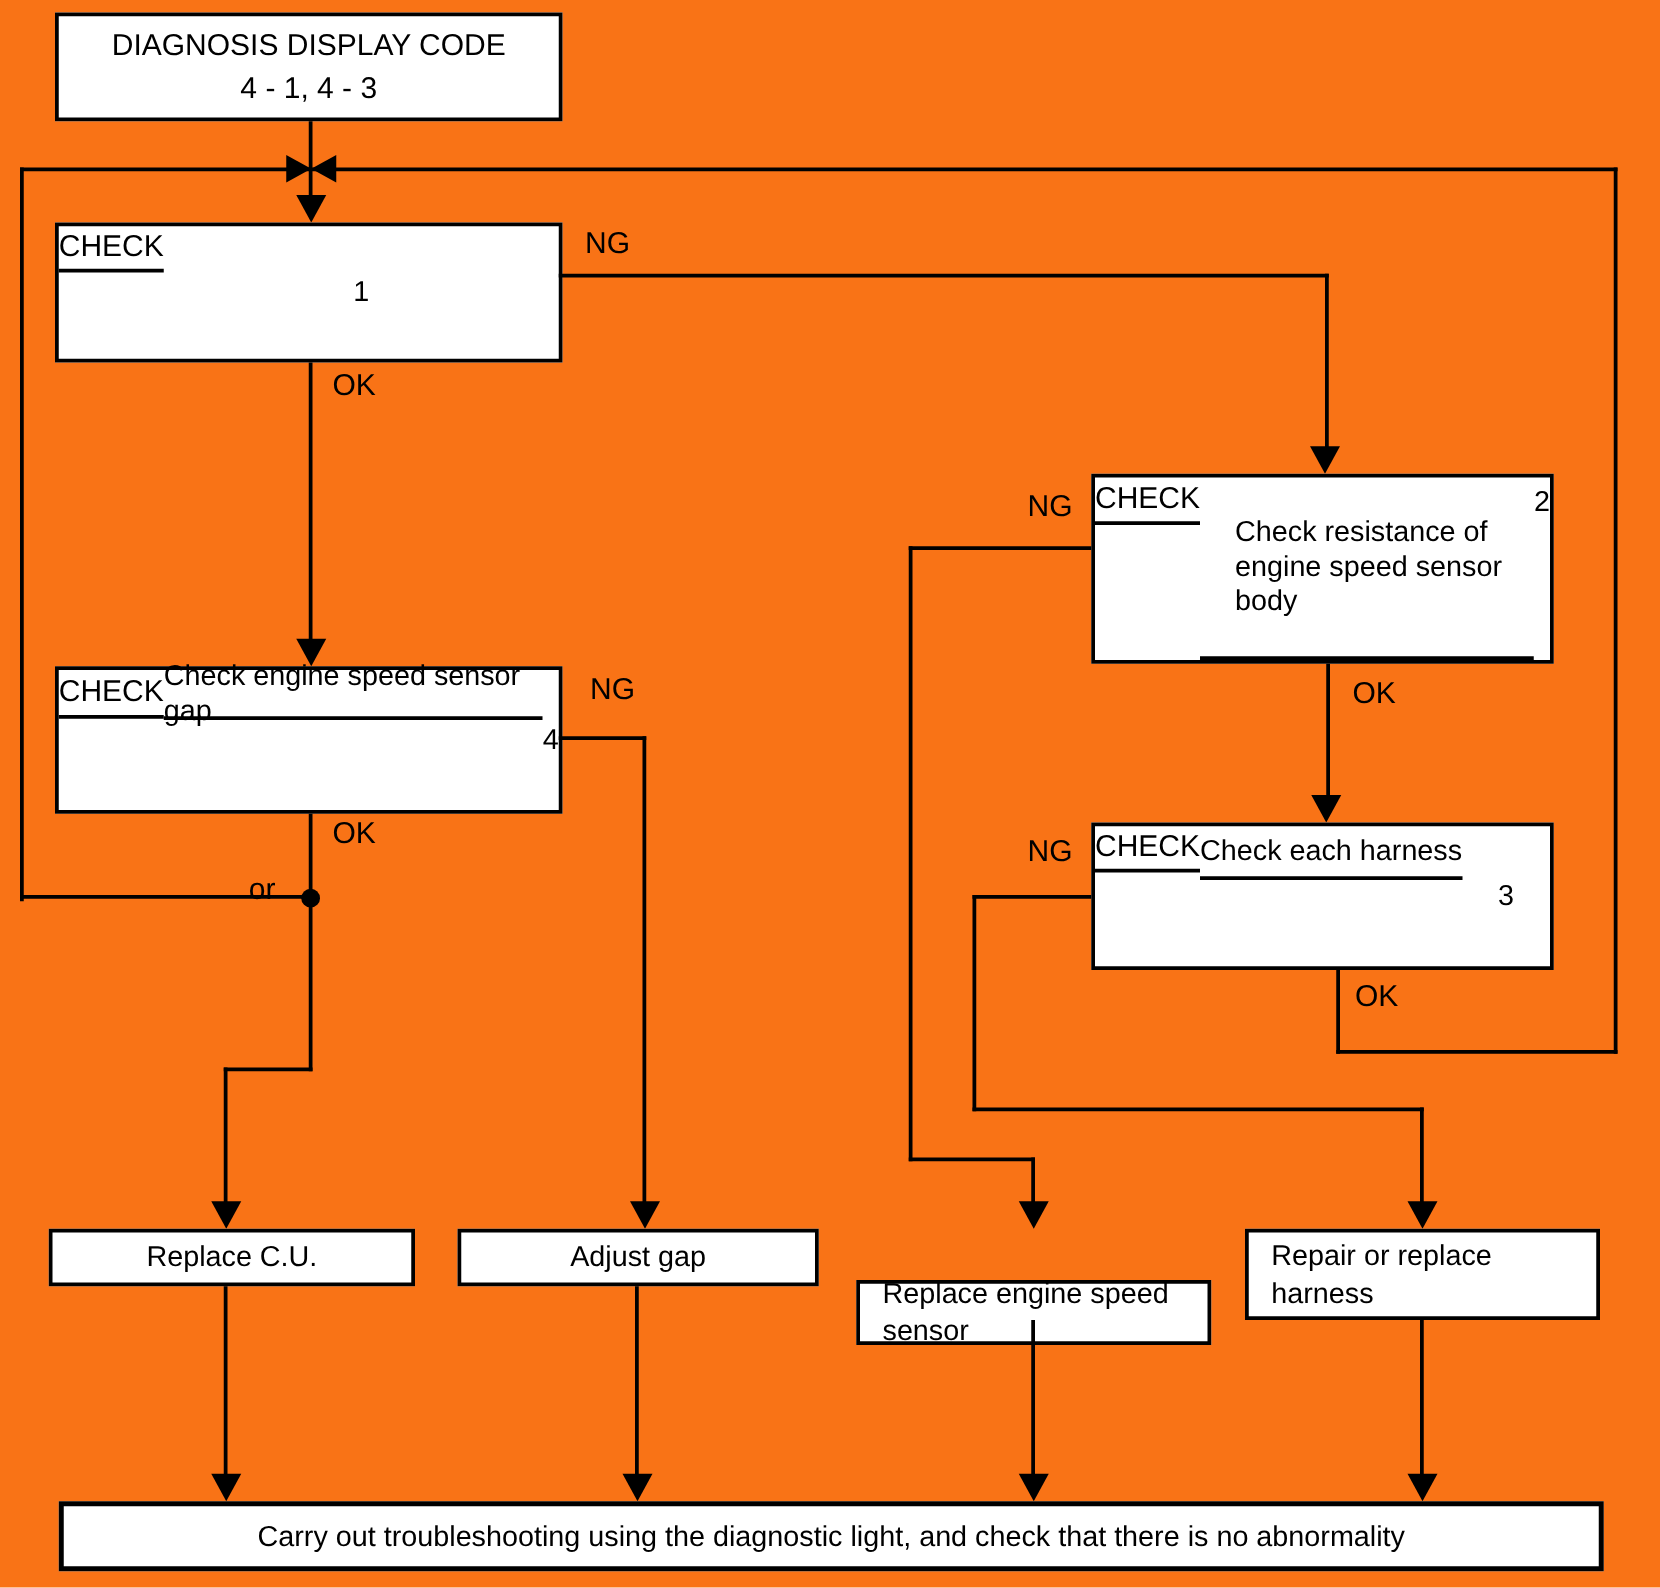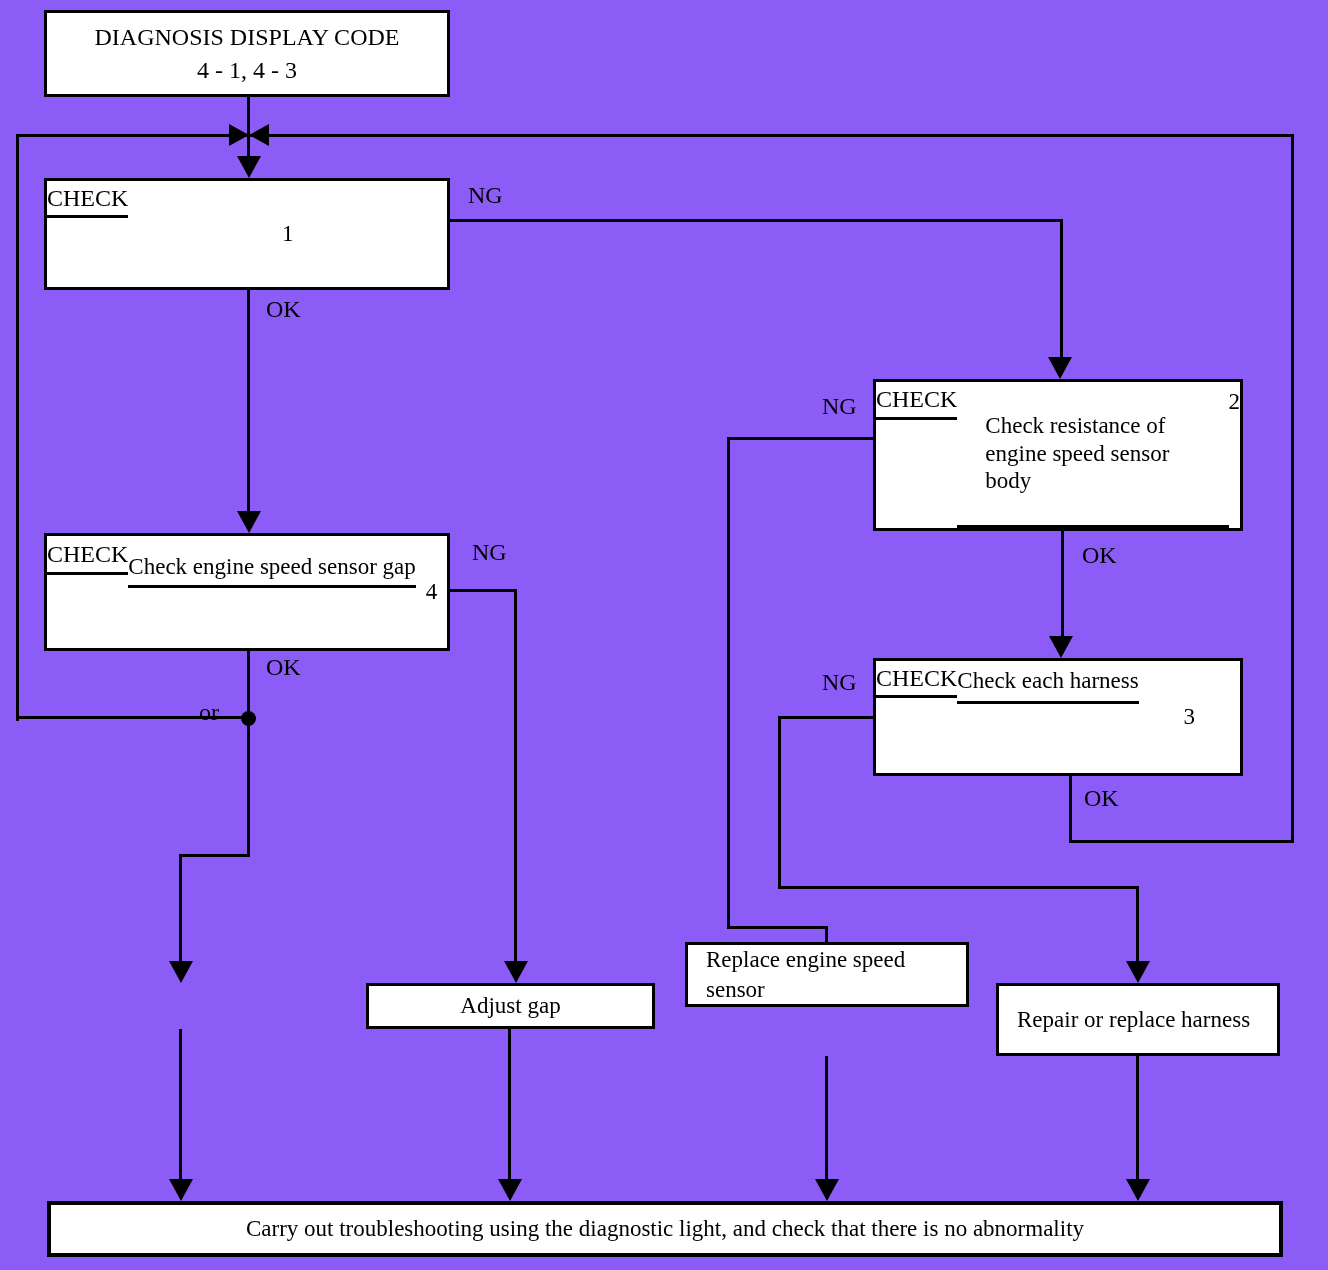--- a/index.html
+++ b/index.html
@@ -1,18 +1,18 @@
 <!DOCTYPE html>
 <html><head>
 <meta charset="utf-8">
 <style>
   html,body{margin:0;padding:0;background:#ffffff;}
   .diagram{
-    position:relative;width:1328px;height:1270px;background:#8b5cf6;
-    font-family:Liberation Serif, serif;color:#000;overflow:hidden;
+    position:relative;width:1328px;height:1270px;background:#f97316;
+    font-family:Liberation Sans, sans-serif;color:#000;overflow:hidden;
   }
   .hline,.vline{position:absolute;background:#000;}
   .hline{height:3px;}
   .vline{width:3px;}
   .arrow-down{position:absolute;width:0;height:0;
     border-left:12px solid transparent;border-right:12px solid transparent;
     border-top:22px solid #000;}
   .arrow-right{position:absolute;width:0;height:0;
     border-top:11px solid transparent;border-bottom:11px solid transparent;
     border-left:20px solid #000;}
@@ -81,21 +81,21 @@
   <div class="vline" style="left:727px;top:437px;height:492px;"></div>
   <div class="hline" style="left:727px;top:926px;width:101px;"></div>
   <div class="vline" style="left:825px;top:926px;height:37px;"></div>
   <div class="arrow-down" style="left:815px;top:961px;"></div>
 
   <div class="vline" style="left:1061px;top:531px;height:107px;"></div>
   <div class="arrow-down" style="left:1049px;top:636px;"></div>
 
   <div class="node col" style="left:44px;top:533px;width:406px;height:118px;">
     <div class="row check-hdr" style="height:39px;">CHECK</div>
-    <div class="row check-desc" style="height:40px;margin-top:12px;">Check engine speed sensor gap</div>
+    <div class="row check-desc" style="height:40px;">Check engine speed sensor gap</div>
     <div class="row" style="flex:1;">4</div>
   </div>
   <span class="lbl" style="left:472px;top:540px;">NG</span>
   <span class="lbl" style="left:266px;top:655px;">OK</span>
   <span class="lbl" style="left:199px;top:700px;">or</span>
 
   <div class="hline" style="left:447px;top:589px;width:70px;"></div>
   <div class="vline" style="left:514px;top:589px;height:374px;"></div>
   <div class="arrow-down" style="left:504px;top:961px;"></div>
 
@@ -115,22 +115,23 @@
 
   <div class="hline" style="left:778px;top:716px;width:95px;"></div>
   <div class="vline" style="left:778px;top:716px;height:173px;"></div>
   <div class="hline" style="left:778px;top:886px;width:361px;"></div>
   <div class="vline" style="left:1136px;top:886px;height:77px;"></div>
   <div class="arrow-down" style="left:1126px;top:961px;"></div>
 
   <div class="vline" style="left:1069px;top:776px;height:67px;"></div>
   <div class="hline" style="left:1069px;top:840px;width:225px;"></div>
 
+  <div class="node action" style="left:39px;top:983px;width:293px;height:46px;">Replace C.U.</div>
   <div class="node action" style="left:366px;top:983px;width:289px;height:46px;">Adjust gap</div>
-  <div class="node action left" style="left:685px;top:942px;width:284px;height:65px;">Replace engine speed sensor</div>
+  <div class="node action left" style="left:685px;top:1024px;width:284px;height:52px;">Replace engine speed sensor</div>
   <div class="node action left" style="left:996px;top:983px;width:284px;height:73px;">Repair or replace harness</div>
 
   <div class="vline" style="left:179px;top:1029px;height:152px;"></div>
   <div class="arrow-down" style="left:169px;top:1179px;"></div>
   <div class="vline" style="left:508px;top:1029px;height:152px;"></div>
   <div class="arrow-down" style="left:498px;top:1179px;"></div>
   <div class="vline" style="left:825px;top:1056px;height:125px;"></div>
   <div class="arrow-down" style="left:815px;top:1179px;"></div>
   <div class="vline" style="left:1136px;top:1056px;height:125px;"></div>
   <div class="arrow-down" style="left:1126px;top:1179px;"></div>

